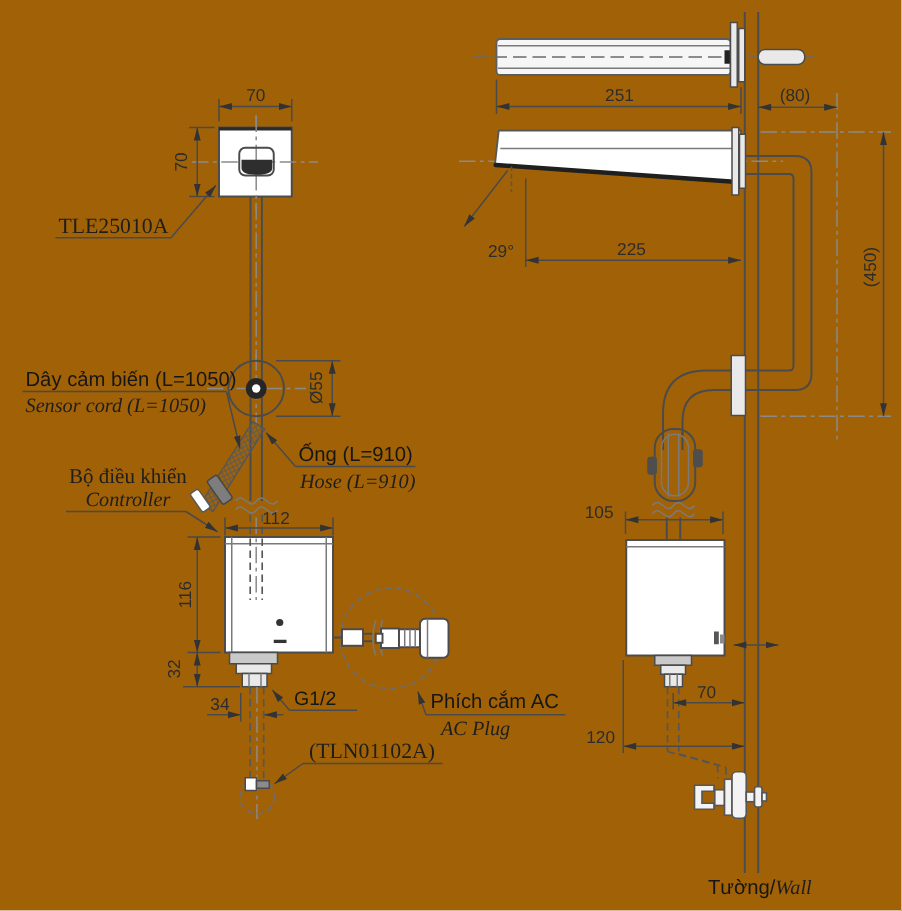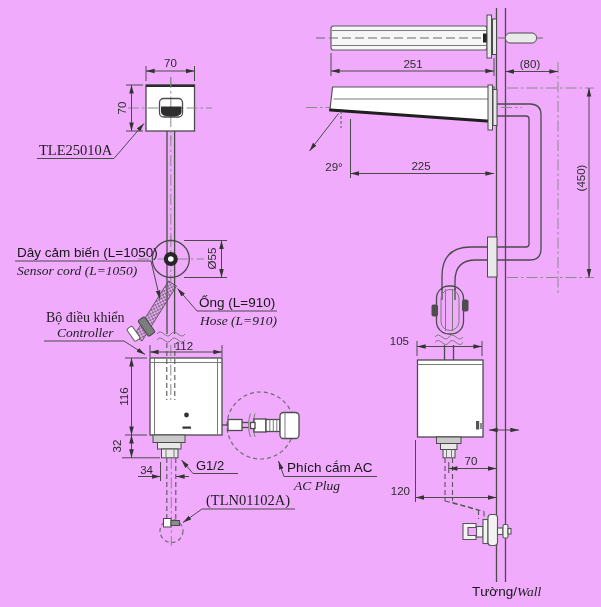--- a/index.html
+++ b/index.html
@@ -1,16 +1,16 @@
 <!DOCTYPE html>
 <html><head>
 <meta charset="utf-8">
 <style>
   html,body{margin:0;padding:0;background:#fff;}
-  .stage{width:601px;height:607px;position:relative;background:#f0abfc;overflow:hidden;}
+  .stage{width:601px;height:607px;position:relative;background:#a16207;overflow:hidden;}
   svg{display:block;}
   
   .ln{stroke:#4b4b4b;stroke-width:1.3;fill:none;}
   .lnw{stroke:#4b4b4b;stroke-width:1.3;fill:#fff;}
   .lt{stroke:#7a7a7a;stroke-width:1;fill:none;}
   .hv{stroke:#1f1f1f;stroke-width:3;fill:none;stroke-linecap:round;}
   .dim{stroke:#4a4a4a;stroke-width:1;fill:none;}
   .cl{stroke:#8a8a8a;stroke-width:1;fill:none;stroke-dasharray:11 3 2.5 3;}
   .hid{stroke:#565656;stroke-width:1.1;fill:none;stroke-dasharray:5 3;}
   .phd{stroke:#6d6d6d;stroke-width:1.2;fill:none;stroke-dasharray:4 3;}

